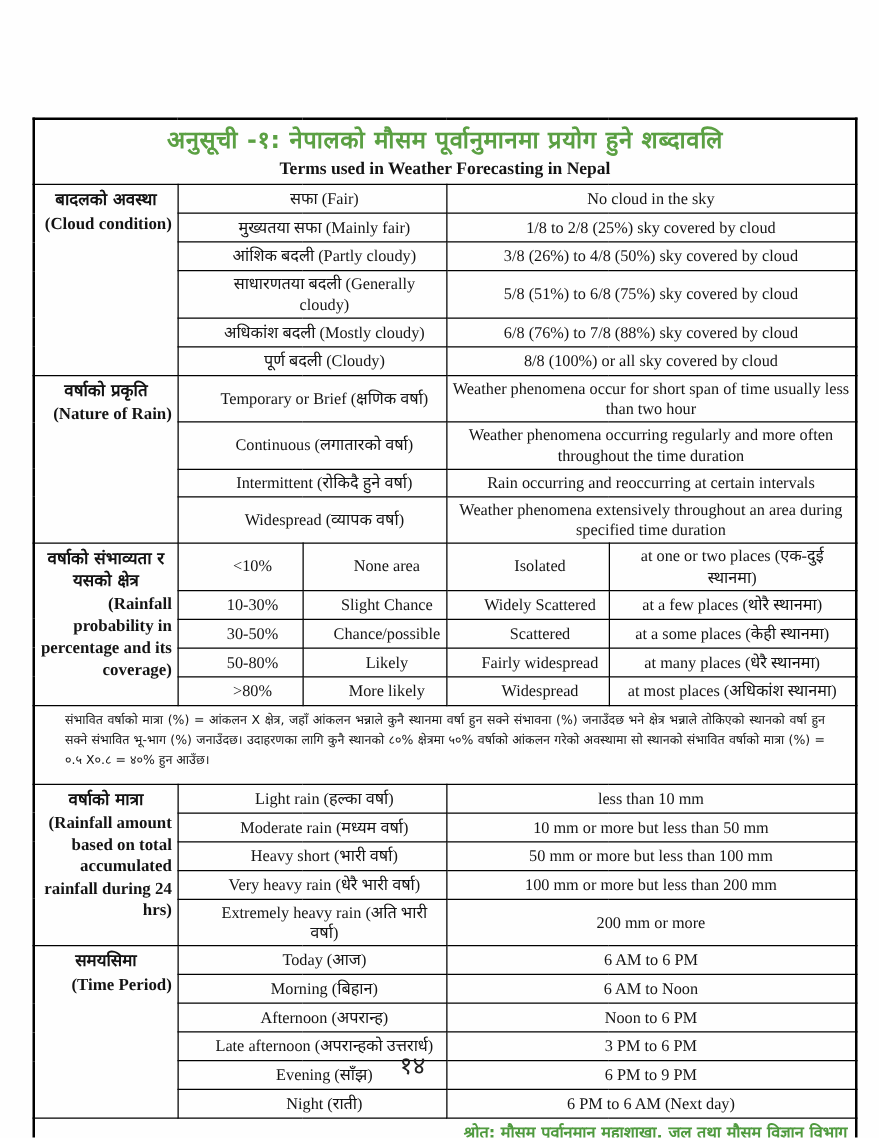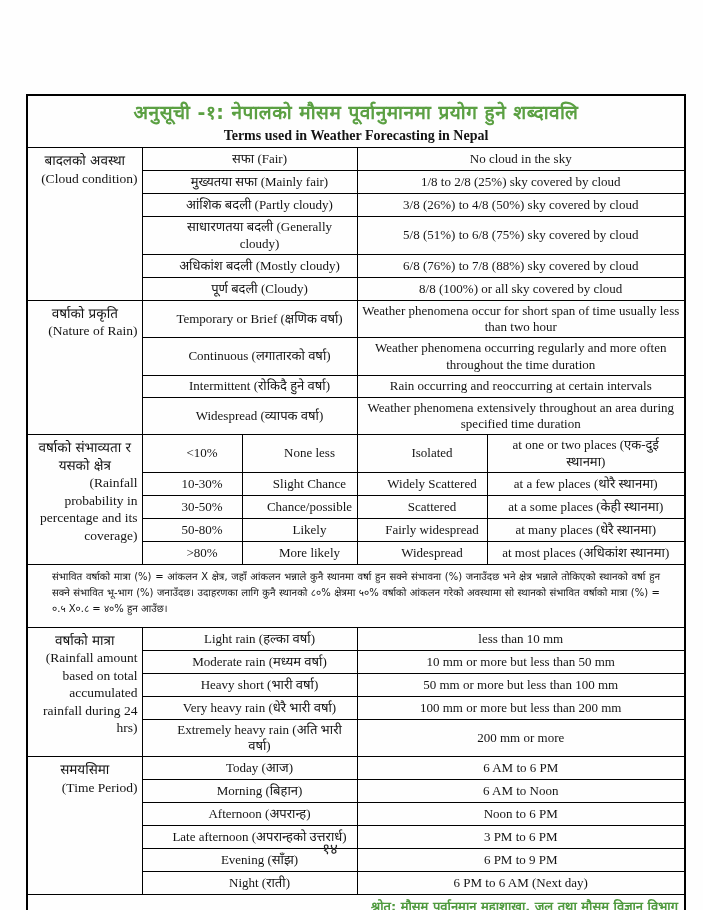--- a/index.html
+++ b/index.html
@@ -27,21 +27,21 @@
   }
   td.titlecell { padding:5px 4px 3px; }
   .np-title {
     color:#5ba043; font-weight:bold; font-size:19px;
     font-family:"DejaVu Sans","Liberation Sans",sans-serif;
     letter-spacing:.5px;
   }
   .en-title { font-weight:bold; font-size:14px; margin-top:2px; }
 
   td.hdr {
-    vertical-align:top; font-weight:normal; font-size:13.5px;
+    vertical-align:top; font-weight:bold; font-size:13.5px;
     padding-top:4px; line-height:1.3;
   }
   td.hdr .np { font-family:"DejaVu Sans","Liberation Sans",sans-serif; font-size:13.5px; }
   td.hdr .en { font-size:13.5px;text-align:right; }
 
   td.term  { height:23px;padding-left:24px; }
   td.desc  { height:23px; }
   tr.tall td { height:32px; }
   tr.mid  td { height:22px; }
 
@@ -50,21 +50,21 @@
     padding:4px 24px; height:63px; vertical-align:top;
     font-family:"DejaVu Sans","Liberation Sans",sans-serif;
   }
   td.src {
     text-align:right; color:#4f9a3e; font-weight:bold;
     font-size:13px; height:26px; padding-right:6px;
     font-family:"DejaVu Sans","Liberation Sans",sans-serif;
   }
   .page-num {
     position:absolute; left:0; top:838px; width:660px;
-    text-align:center; font-size:15px; color:#222;
+    text-align:center; font-size:20px; color:#222;
     font-family:"DejaVu Serif","Liberation Serif",serif;
   }
 </style>
 </head>
 <body>
 
 <div class="sheet">
   <table class="main">
     <colgroup>
       <col style="width:115px">
@@ -131,21 +131,21 @@
       <td colspan="2" class="term">Widespread (व्यापक वर्षा)</td>
       <td colspan="2" class="desc">Weather phenomena extensively throughout an area during specified time duration</td>
     </tr>
 
     <tr>
       <td class="hdr" rowspan="5">
         <div class="np">वर्षाको संभाव्यता र यसको क्षेत्र</div>
         <div class="en">(Rainfall probability in percentage and its coverage)</div>
       </td>
       <td class="term">&lt;10%</td>
-      <td class="term">None less</td>
+      <td class="term">None area</td>
       <td class="term">Isolated</td>
       <td class="desc">at one or two places (एक-दुई स्थानमा)</td>
     </tr>
     <tr>
       <td class="term">10-30%</td>
       <td class="term">Slight Chance</td>
       <td class="term">Widely Scattered</td>
       <td class="desc">at a few places (थोरै स्थानमा)</td>
     </tr>
     <tr>

